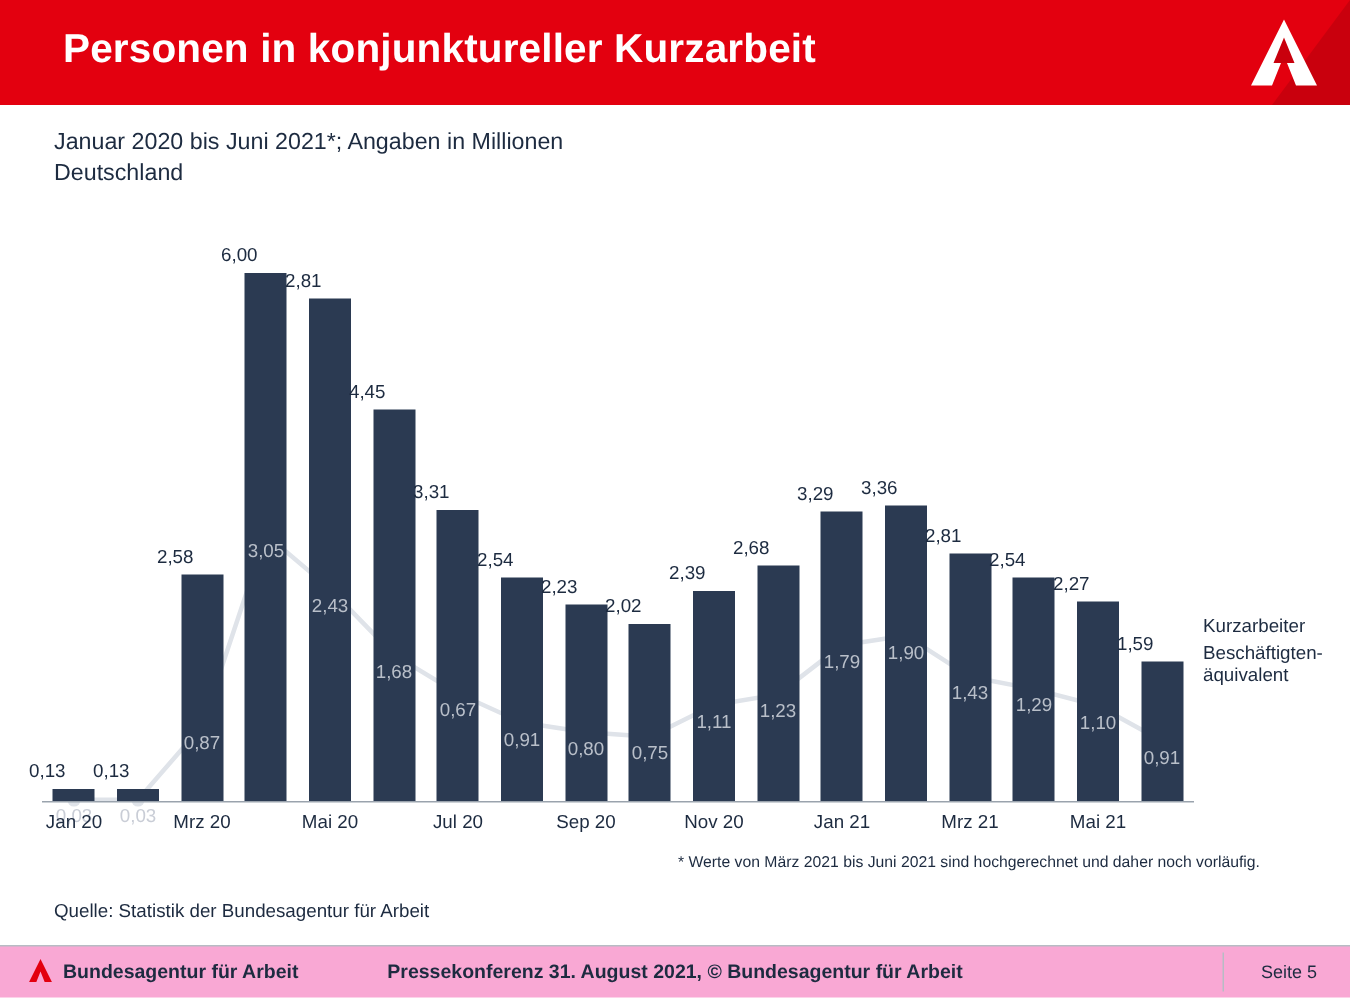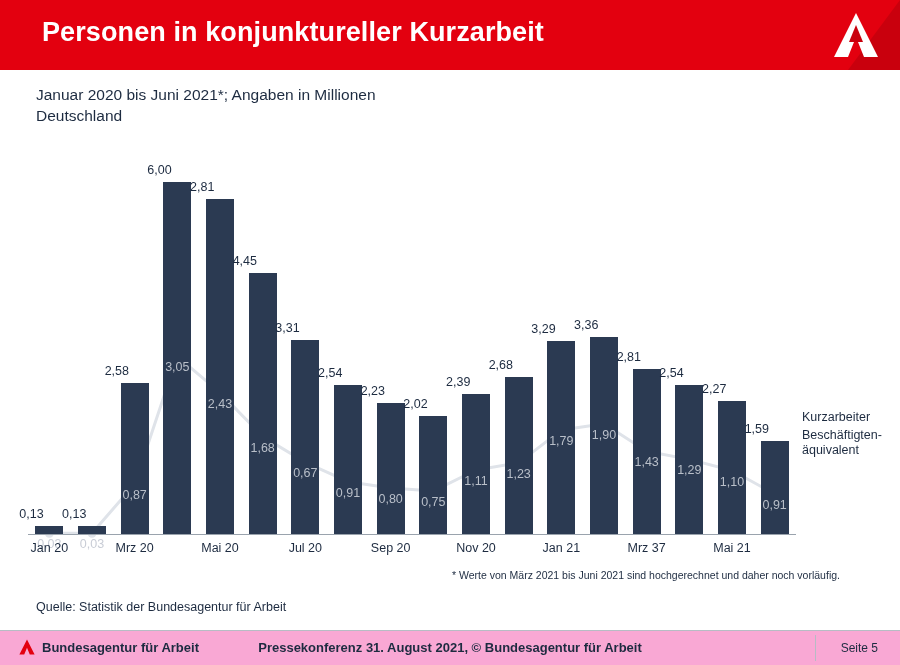--- a/index.html
+++ b/index.html
@@ -308,21 +308,21 @@
       <div class="line-label dark" style="left: 720.667px; top: 337.984px;">0,91</div>
     </div>
   <div id="xticks">
       <div class="xtick" style="left: 9.33333px; top: 391px;">Jan 20</div>
       <div class="xtick" style="left: 94.6667px; top: 391px;">Mrz 20</div>
       <div class="xtick" style="left: 180px; top: 391px;">Mai 20</div>
       <div class="xtick" style="left: 265.333px; top: 391px;">Jul 20</div>
       <div class="xtick" style="left: 350.667px; top: 391px;">Sep 20</div>
       <div class="xtick" style="left: 436px; top: 391px;">Nov 20</div>
       <div class="xtick" style="left: 521.333px; top: 391px;">Jan 21</div>
-      <div class="xtick" style="left: 606.667px; top: 391px;">Mrz 37</div>
+      <div class="xtick" style="left: 606.667px; top: 391px;">Mrz 21</div>
       <div class="xtick" style="left: 692px; top: 391px;">Mai 21</div>
     </div>
 
   <div class="series-note note-kurz">Kurzarbeiter</div>
   <div class="series-note note-besch">
     <div>Beschäftigten-</div>
     <div>äquivalent</div>
   </div>
 </div>
 

